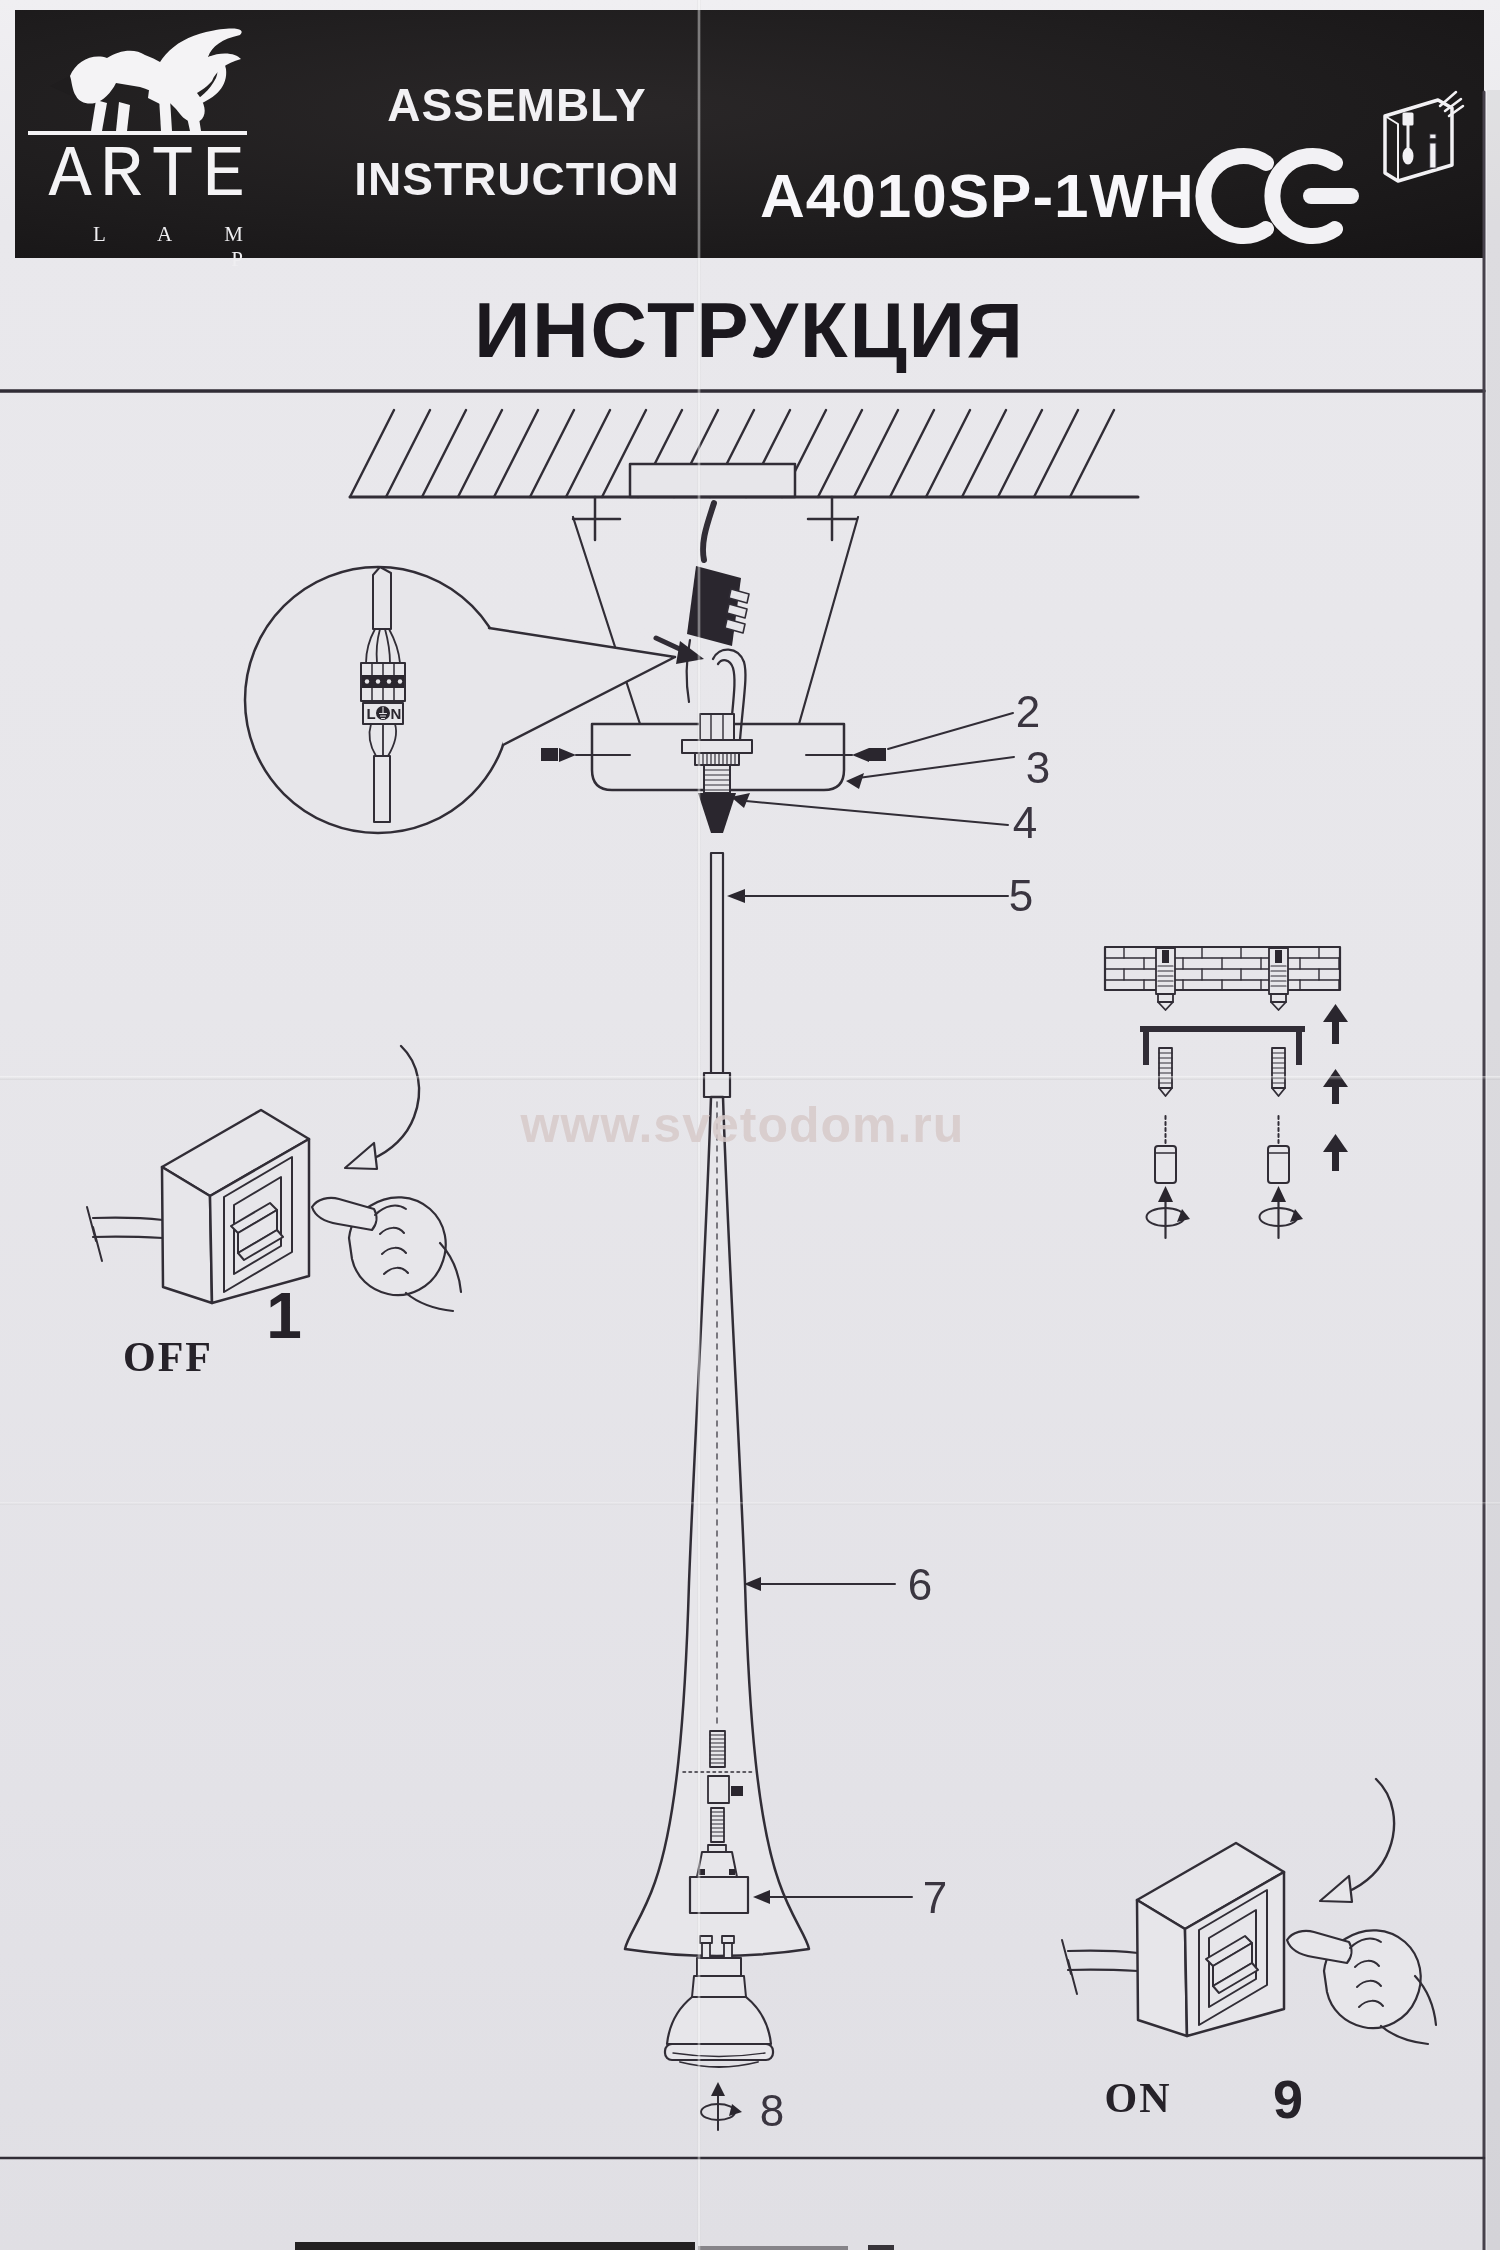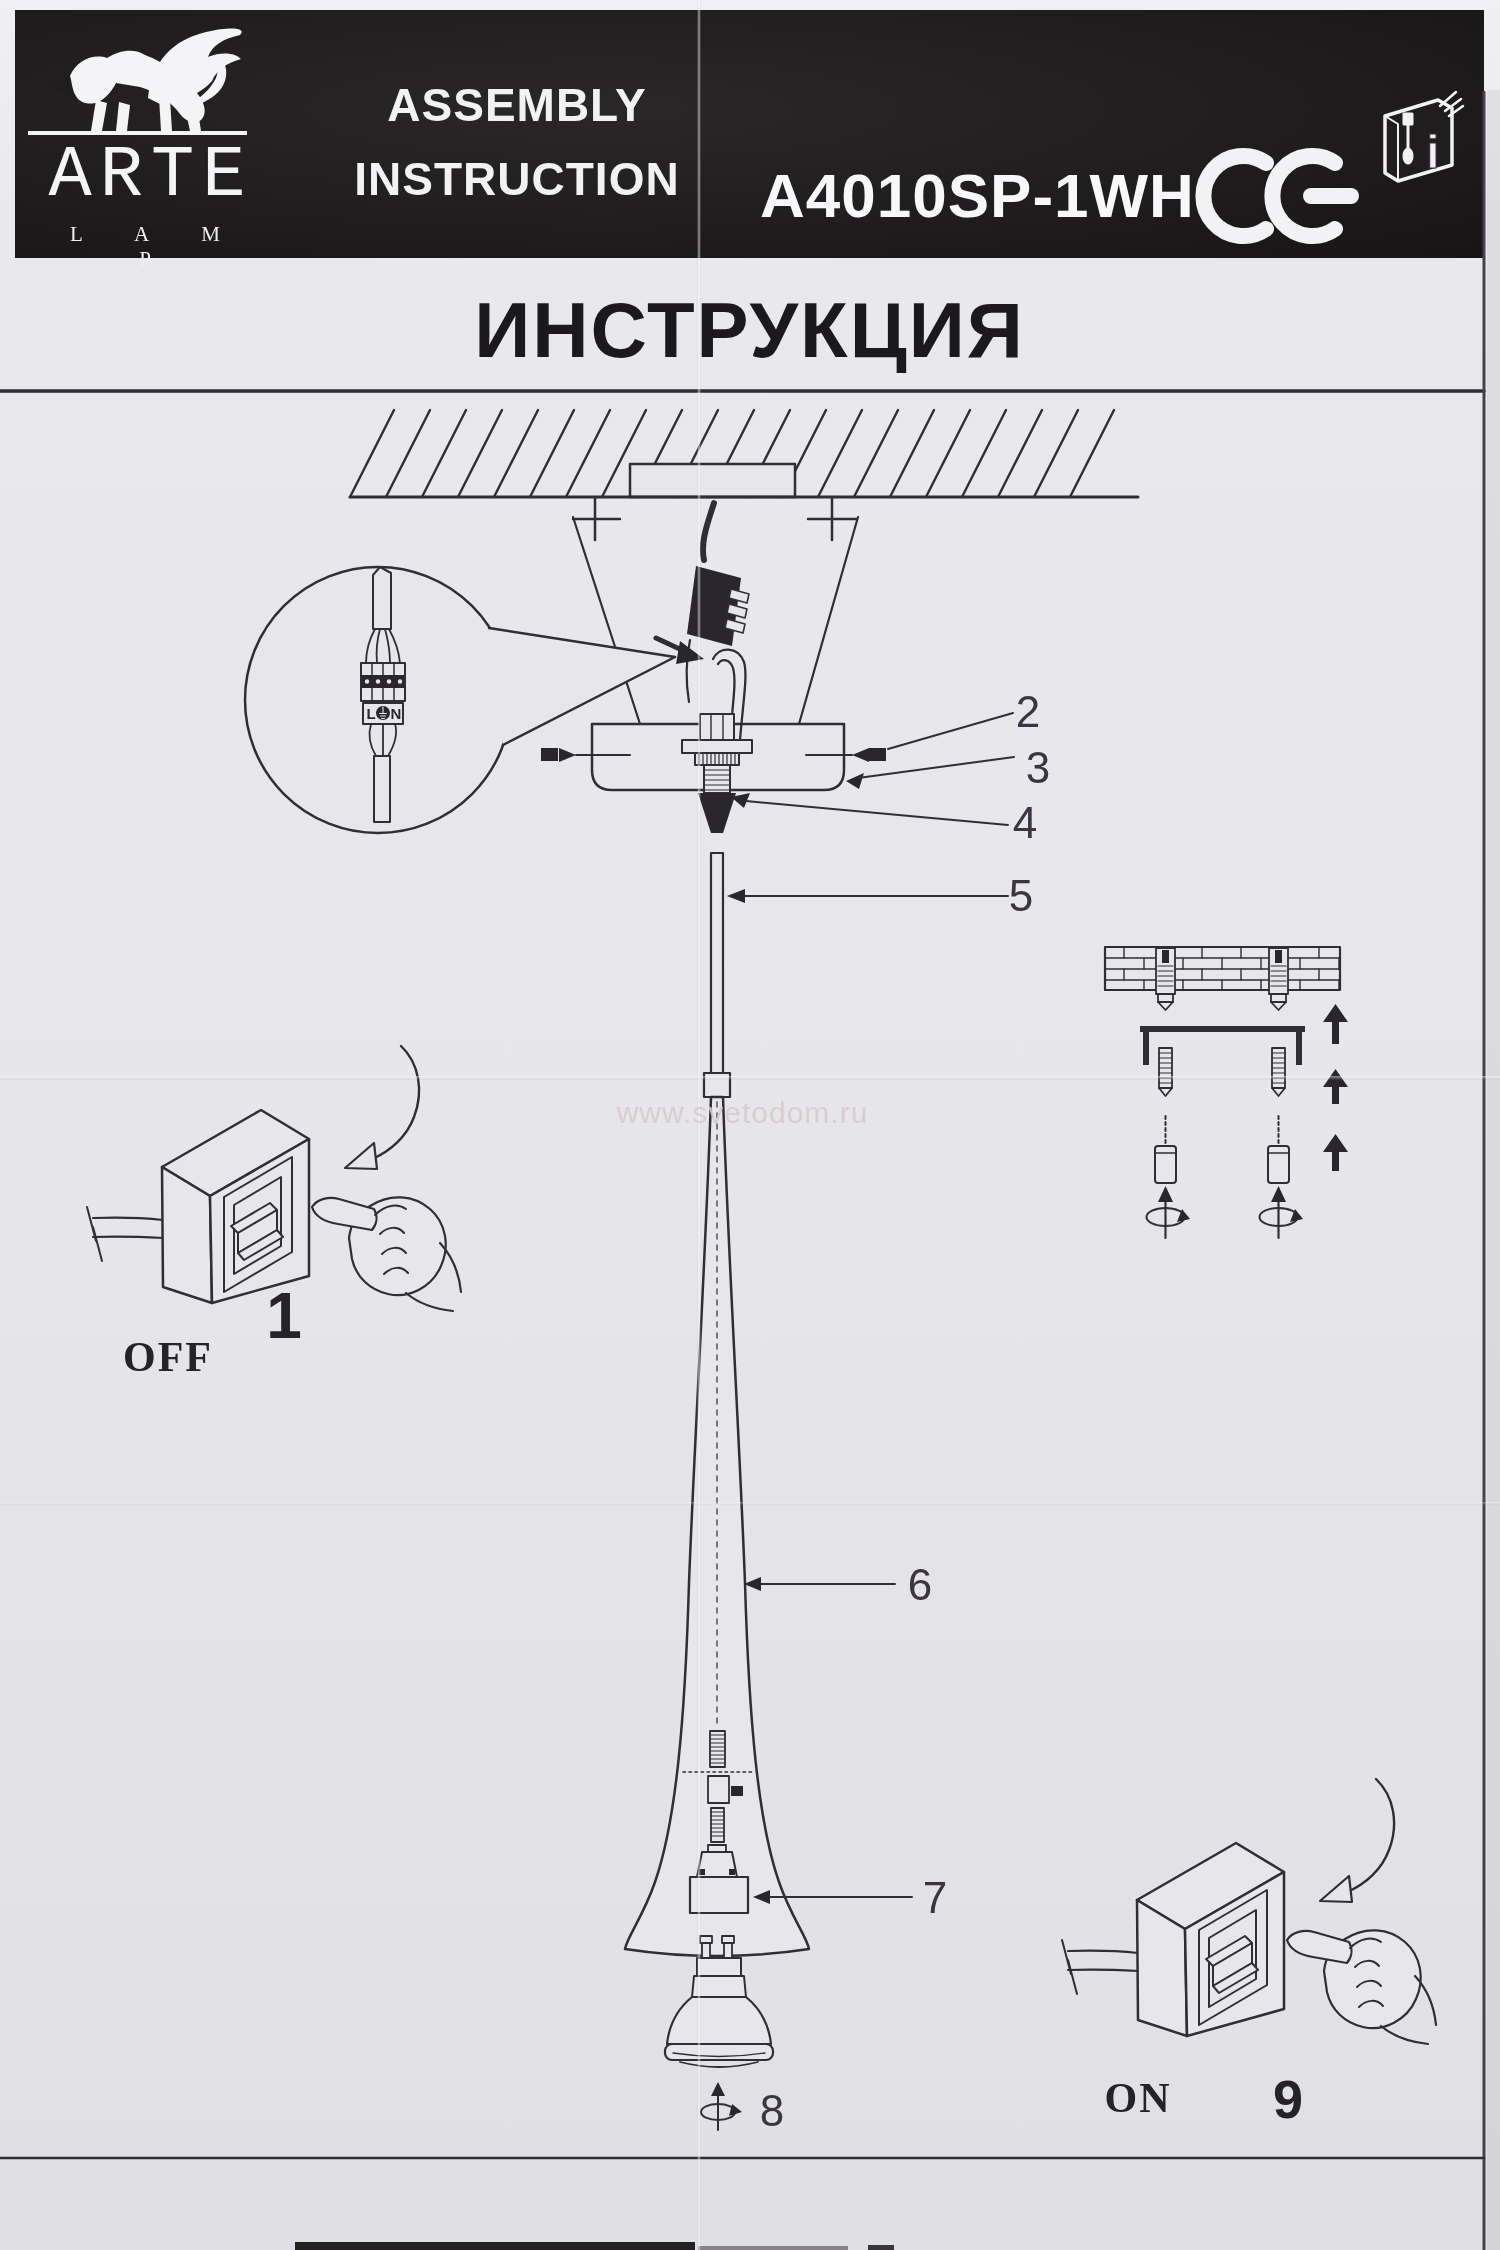--- a/index.html
+++ b/index.html
@@ -4,31 +4,31 @@
 <style>
   html,body{margin:0;padding:0;background:#cfced4;}
   .page{position:relative;width:1500px;height:2250px;overflow:hidden;
         background:linear-gradient(180deg,#f0eff2 0%,#e9e8ec 10%,#e7e6ea 45%,#e3e2e7 80%,#e0dfe4 100%);
         font-family:"Liberation Sans","DejaVu Sans",sans-serif;}
   .hdr{position:absolute;left:15px;top:10px;width:1469px;height:248px;
        background:radial-gradient(ellipse at 40% 40%,#2a2728 0%,#1f1d1e 55%,#161415 100%);}
   .brand{position:absolute;left:20px;top:128px;width:232px;text-align:center;
          font-family:Liberation Mono, monospace;color:#f4f3f5;
          font-size:72px;letter-spacing:8px;line-height:76px;}
-  .brand-sub{position:absolute;left:20px;top:212px;width:232px;text-align:center;
+  .brand-sub{position:absolute;left:20px;top:212px;width:232px;text-align:right;
          font-family:"Liberation Serif","DejaVu Serif",serif;color:#efeef1;
          font-size:21px;letter-spacing:24px;padding-left:12px;box-sizing:border-box;}
   .asm{position:absolute;left:322px;top:58px;width:360px;text-align:center;
        color:#f2f1f4;font-weight:bold;font-size:46px;line-height:74px;letter-spacing:1px;}
   .model{position:absolute;left:745px;top:150px;color:#f8f7fa;font-weight:bold;
          font-size:62px;letter-spacing:1px;white-space:nowrap;}
   .ititle{position:absolute;left:7px;top:288px;width:1485px;height:84px;line-height:84px;
           text-align:center;font-weight:bold;font-size:78px;letter-spacing:2px;color:#1b181e;}
   .wm{position:absolute;left:0;top:1096px;width:1485px;text-align:center;
-      font-weight:normal;font-size:30px;letter-spacing:1px;color:#d7caca;opacity:.85;z-index:5;}
+      font-weight:bold;font-size:50px;letter-spacing:1px;color:#d7caca;opacity:.85;z-index:5;}
   .crease-v{position:absolute;left:697px;top:0;width:4px;height:2250px;z-index:4;pointer-events:none;
       background:linear-gradient(90deg,rgba(0,0,0,.05),rgba(255,255,255,.55),rgba(0,0,0,.04));}
   .crease-h1{position:absolute;left:0;top:1076px;width:1500px;height:4px;z-index:4;pointer-events:none;
       background:linear-gradient(180deg,rgba(255,255,255,.5),rgba(0,0,0,.06));}
   .crease-h2{position:absolute;left:0;top:1502px;width:1500px;height:3px;z-index:4;pointer-events:none;
       background:linear-gradient(180deg,rgba(255,255,255,.35),rgba(0,0,0,.04));}
   .rightpaper{position:absolute;left:1487px;top:90px;width:13px;height:2160px;background:rgba(0,0,0,.05);}
   svg{position:absolute;left:0;top:0;z-index:3;}
   svg text{font-family:"Liberation Sans","DejaVu Sans",sans-serif;}
   .num{font-size:44px;fill:#3a3540;}

